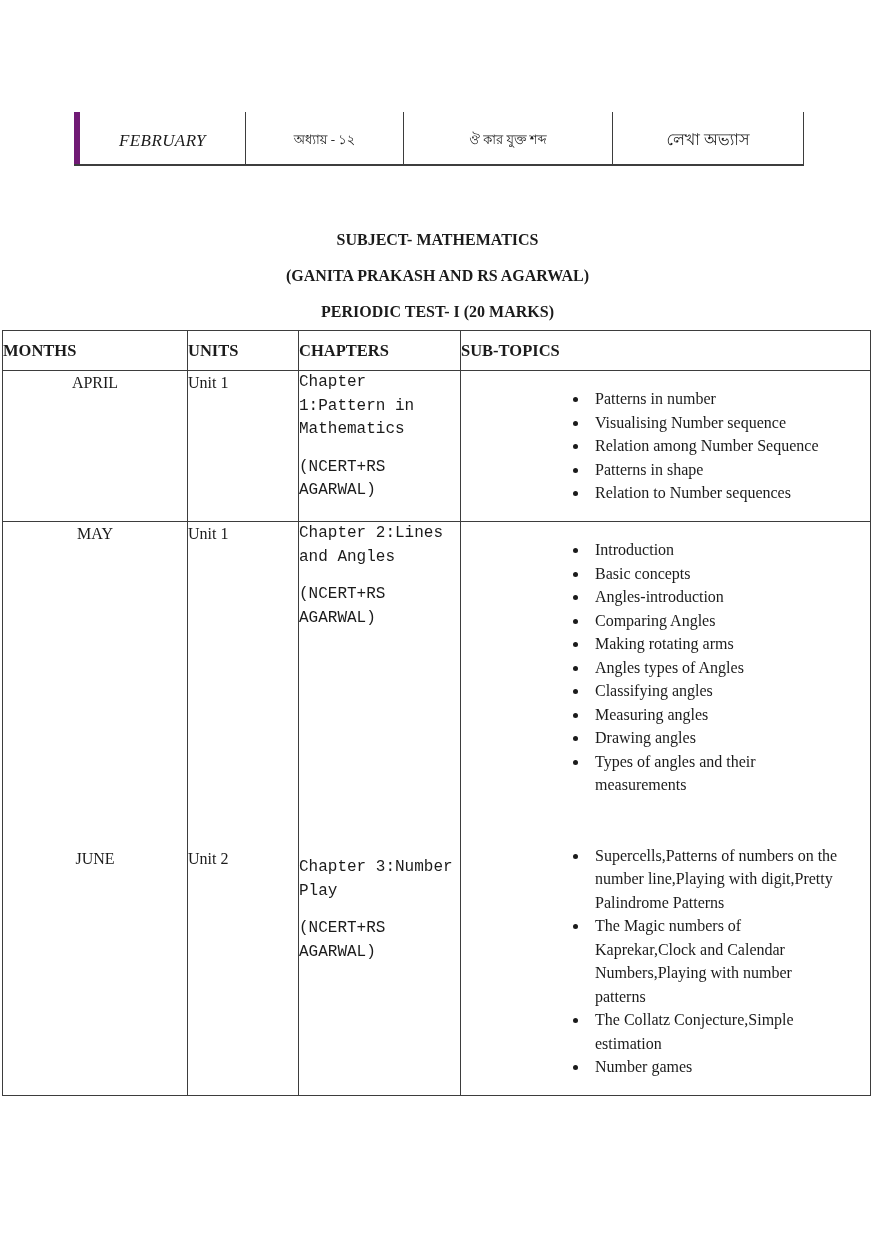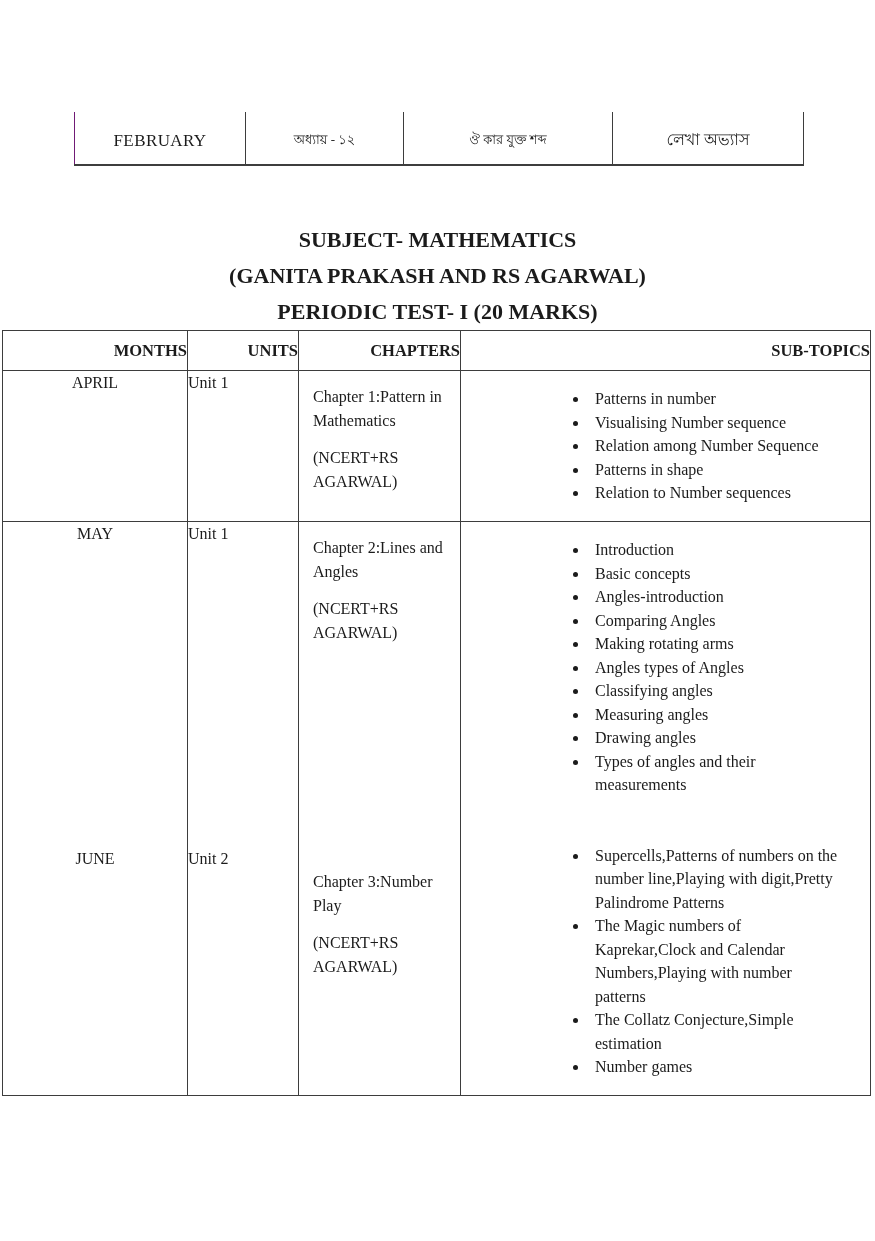--- a/index.html
+++ b/index.html
@@ -27,67 +27,67 @@
   }
   .frag-cell {
     box-sizing: border-box;
     border-right: 1px solid #3d3d3d;
     height: 100%;
     display: flex;
     align-items: center;
     justify-content: center;
     padding-top: 5px;
   }
-  .frag-cell:first-child { border-left: 1px solid #701a75; }
+  .frag-cell:first-child { border-left: 6px solid #701a75; font-style: italic; }
   .fc0 { width: 172px; font-size: 17px; letter-spacing: 0.4px; }
   .fc1 { width: 158px; font-size: 13px; }
   .fc2 { width: 209px; font-size: 13px; }
   .fc3 { width: 191px; font-size: 16px; }
 
   
   .headings {
     margin-top: 56px;
     text-align: center;
     font-weight: bold;
-    font-size: 22px;
+    font-size: 16px;
   }
   .headings p { margin: 0; line-height: 36px; }
 
   
   table.syllabus {
     border-collapse: collapse;
     table-layout: fixed;
     width: 868px;
     margin-left: 2px;
   }
   table.syllabus th,
   table.syllabus td {
     border: 1px solid #3d3d3d;
     padding: 0;
     vertical-align: top;
   }
   table.syllabus th {
     height: 39px;
     vertical-align: middle;
-    text-align: right;
+    text-align: left;
     font-weight: bold;
     font-size: 16.5px;
   }
   tr.row-april   { height: 151px; }
   tr.row-mayjune { height: 556px; }
 
   td.col-month     { text-align: center; padding-top: 6px; }
   td.col-unit      { padding: 6px 0 0 9px; }
   td.col-chapter   { padding: 6px 28px 0 10px; }
   td.col-subtopics { padding: 6px 0 0 0; }
 
   .month-label, .unit-label { margin: 0; line-height: 23.5px; }
   .month-label.second, .unit-label.second { margin-top: 301px; }
 
-  .chapter-block p { margin: 14px; line-height: 23.5px; }
+  .chapter-block p { margin: 0; line-height: 23.5px; font-family: Liberation Mono, monospace; }
   .chapter-block .chapter-title { margin-bottom: 14px; }
   .chapter-block.second { margin-top: 226px; }
 
   ul.subtopic-list {
     margin: 16px;
     padding: 0 16px 0 112px;
     list-style: disc outside;
   }
   ul.subtopic-list li {
     padding-left: 6px;

